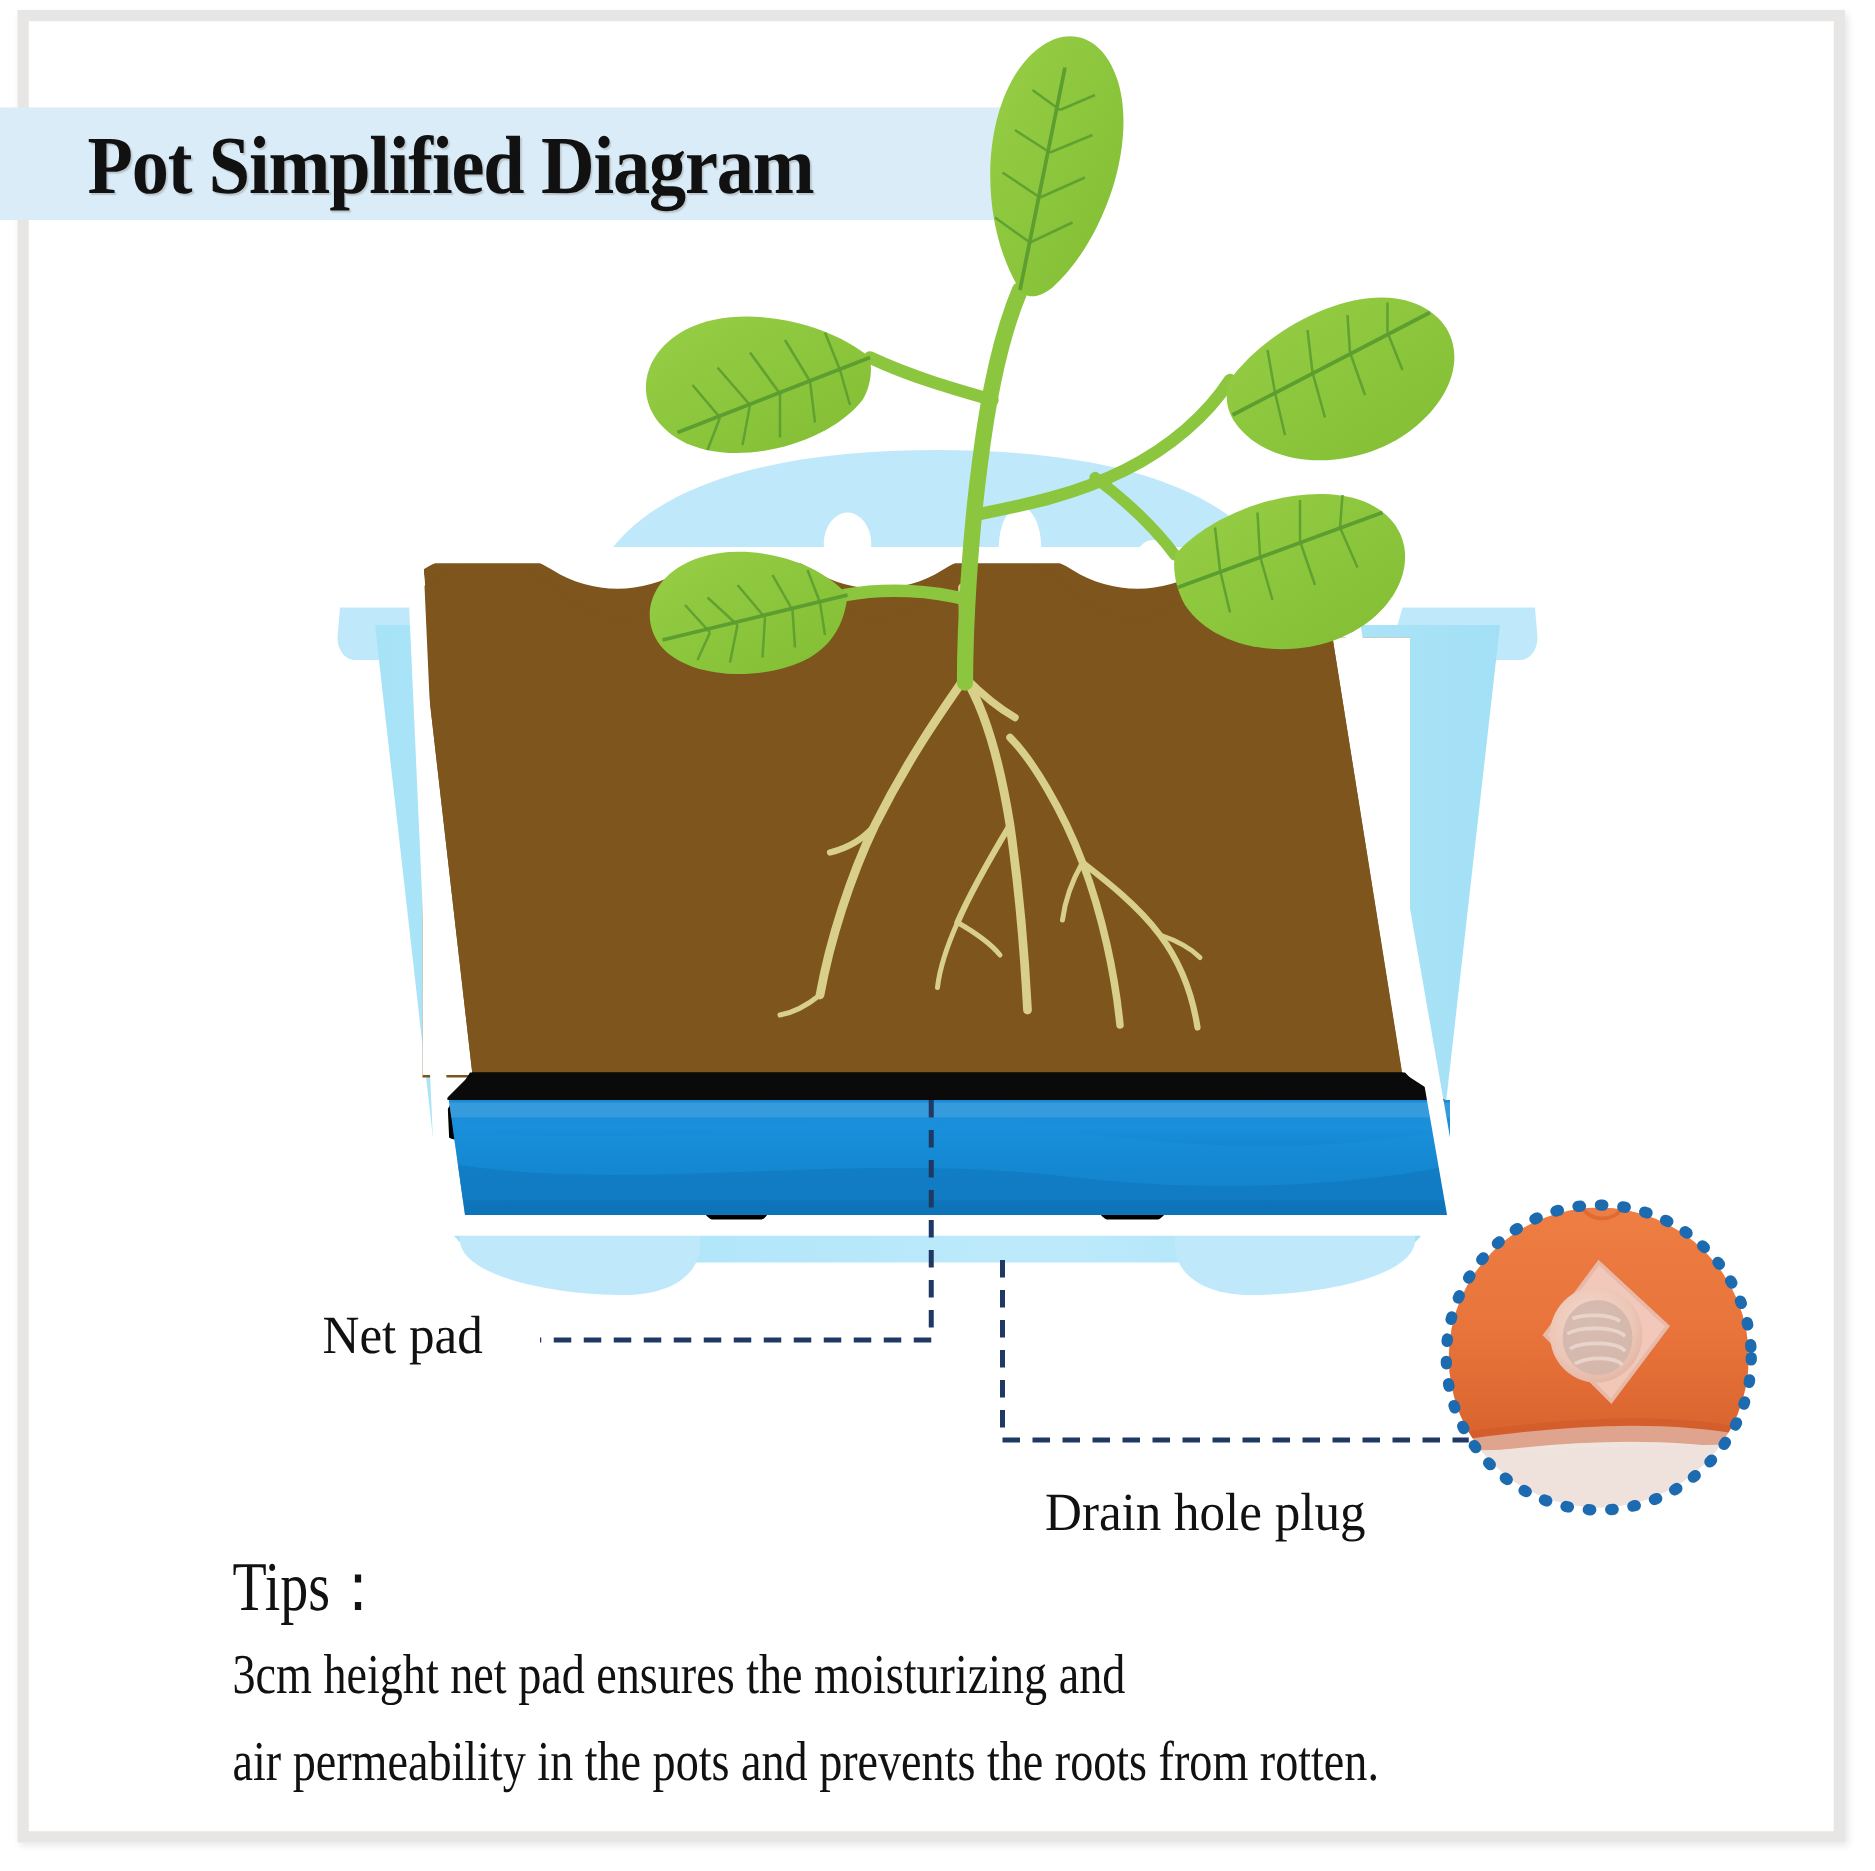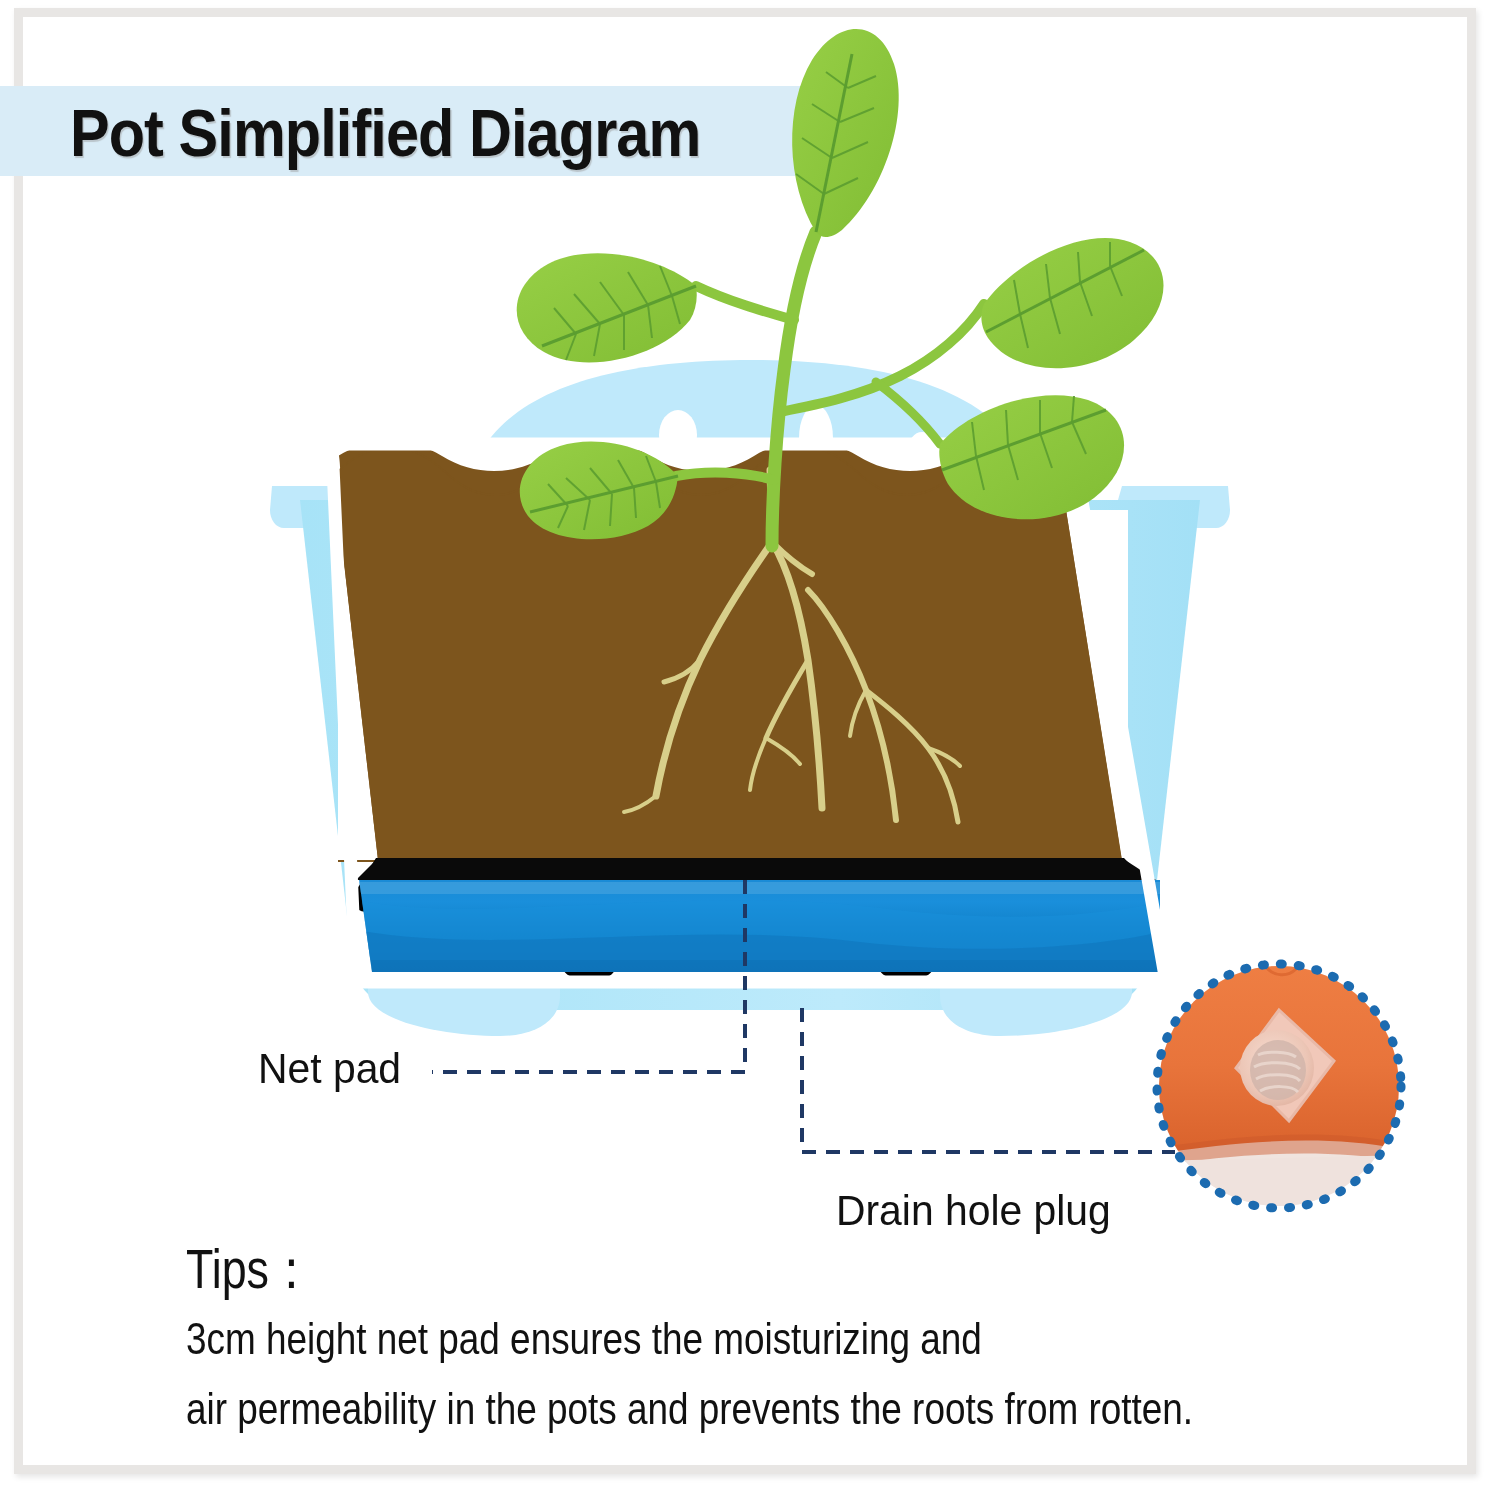--- a/index.html
+++ b/index.html
@@ -14,21 +14,21 @@
   #frame{
     position:absolute;
     left:14px;top:8px;
     width:1462px;height:1466px;
     background:#ffffff;
     border:9px solid #e8e6e4;
     box-sizing:border-box;
     box-shadow:2px 3px 6px rgba(0,0,0,0.10);
   }
   #canvas{
-    position:absolute;left:0;top:0;width:1348px;height:1497px;
+    position:absolute;left:0;top:0;width:1348px;height:1497px;font-family:Liberation Serif, serif;
   }
   
   #title-banner{
     position:absolute;
     left:-6px;top:86px;
     width:818px;height:90px;
     background:#d9ecf7;
     border-radius:4px;
   }
   #title-text{

